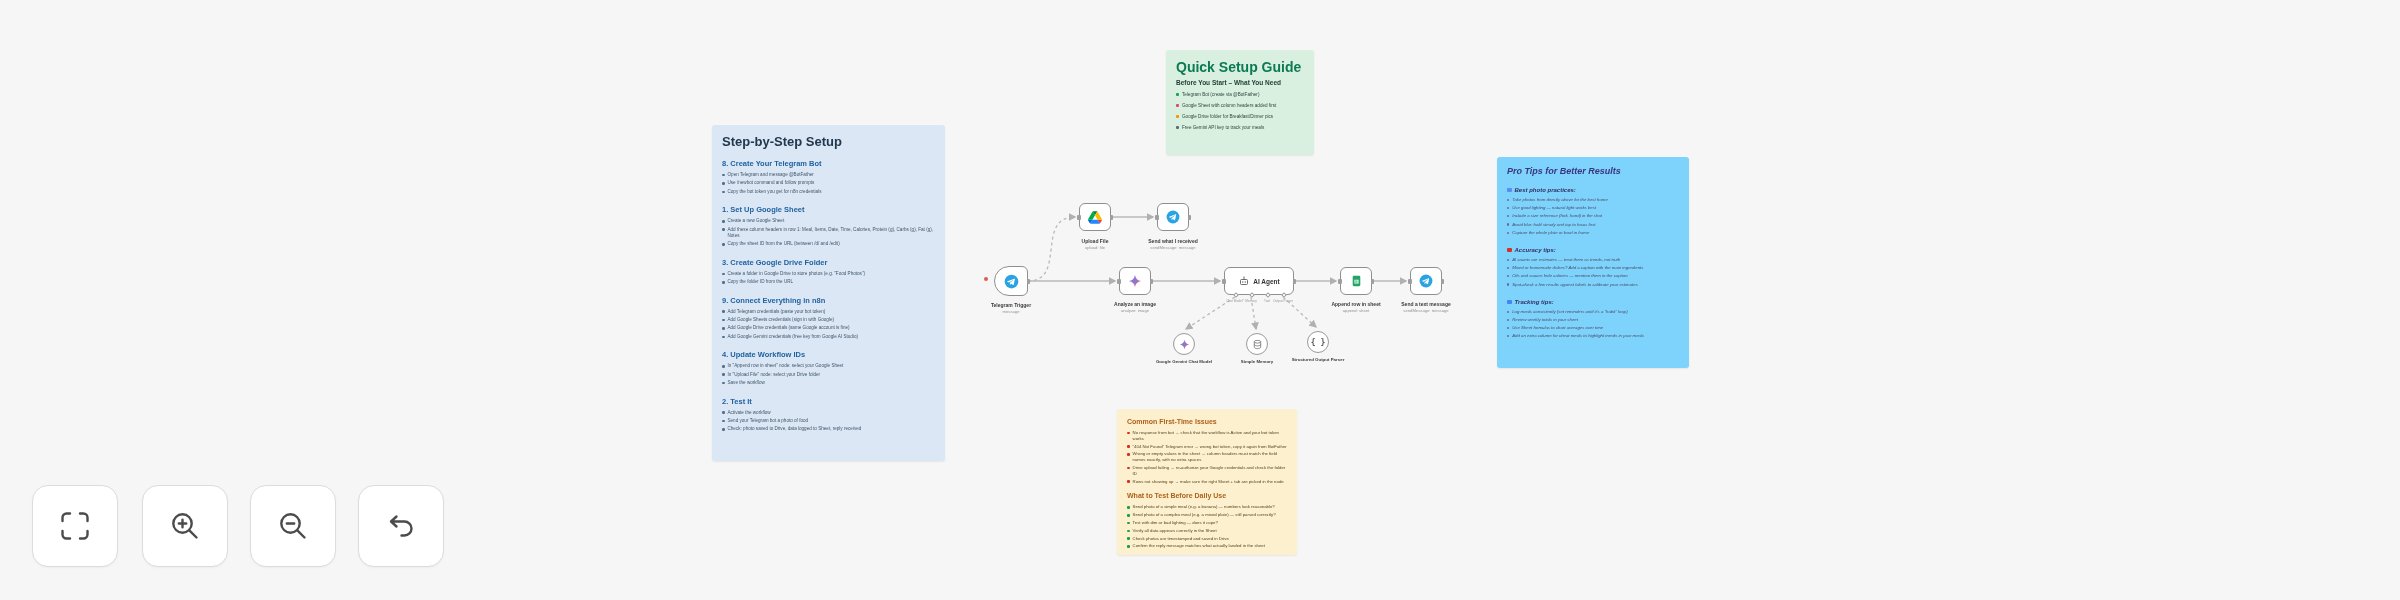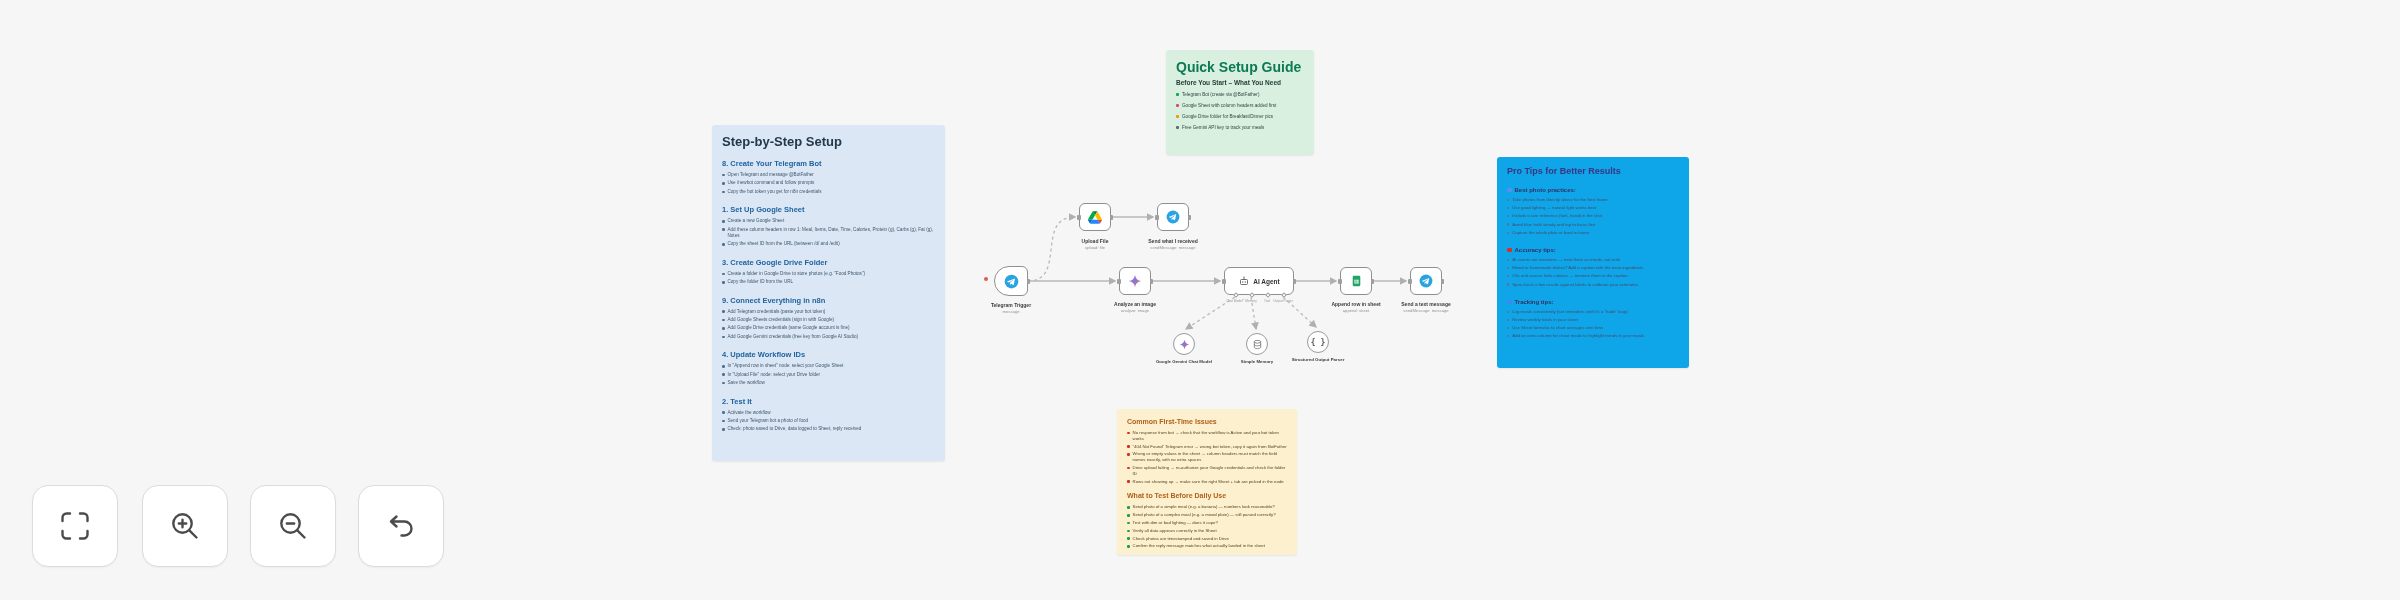--- a/index.html
+++ b/index.html
@@ -4,21 +4,21 @@
 <style>
   html,body{margin:0;padding:0;}
   body{width:2400px;height:600px;position:relative;background:#f6f6f6;
        font-family:"Liberation Sans", sans-serif;overflow:hidden;}
 
   
   .sticky{position:absolute;border-radius:3px;box-sizing:border-box;
           padding:9px 10px;box-shadow:0 1px 2px rgba(0,0,0,.07);overflow:hidden;}
   .sticky.blue{background:#dbe7f5;}
   .sticky.green{background:#d9efdf;}
-  .sticky.purple{background:#0ea5e9;}
+  .sticky.purple{background:#7dd3fc;font-style:italic;}
   .sticky.yellow{background:#fcf0cf;}
 
   #sticky-setup{left:712px;top:125px;width:233px;height:336px;}
   #sticky-quick{left:1166px;top:50px;width:148px;height:105px;}
   #sticky-protips{left:1497px;top:157px;width:192px;height:211px;}
   #sticky-issues{left:1117px;top:409px;width:180px;height:146px;}
 
   .st-title-lg{font-size:13px;font-weight:bold;color:#22384d;margin:0 0 6px;}
   .st-h-blue{font-size:7.5px;font-weight:bold;color:#1f62a0;margin:10px 0 4px;}
   .st-title-green{font-size:14px;font-weight:bold;color:#0b7a55;margin:0 0 4px;}

